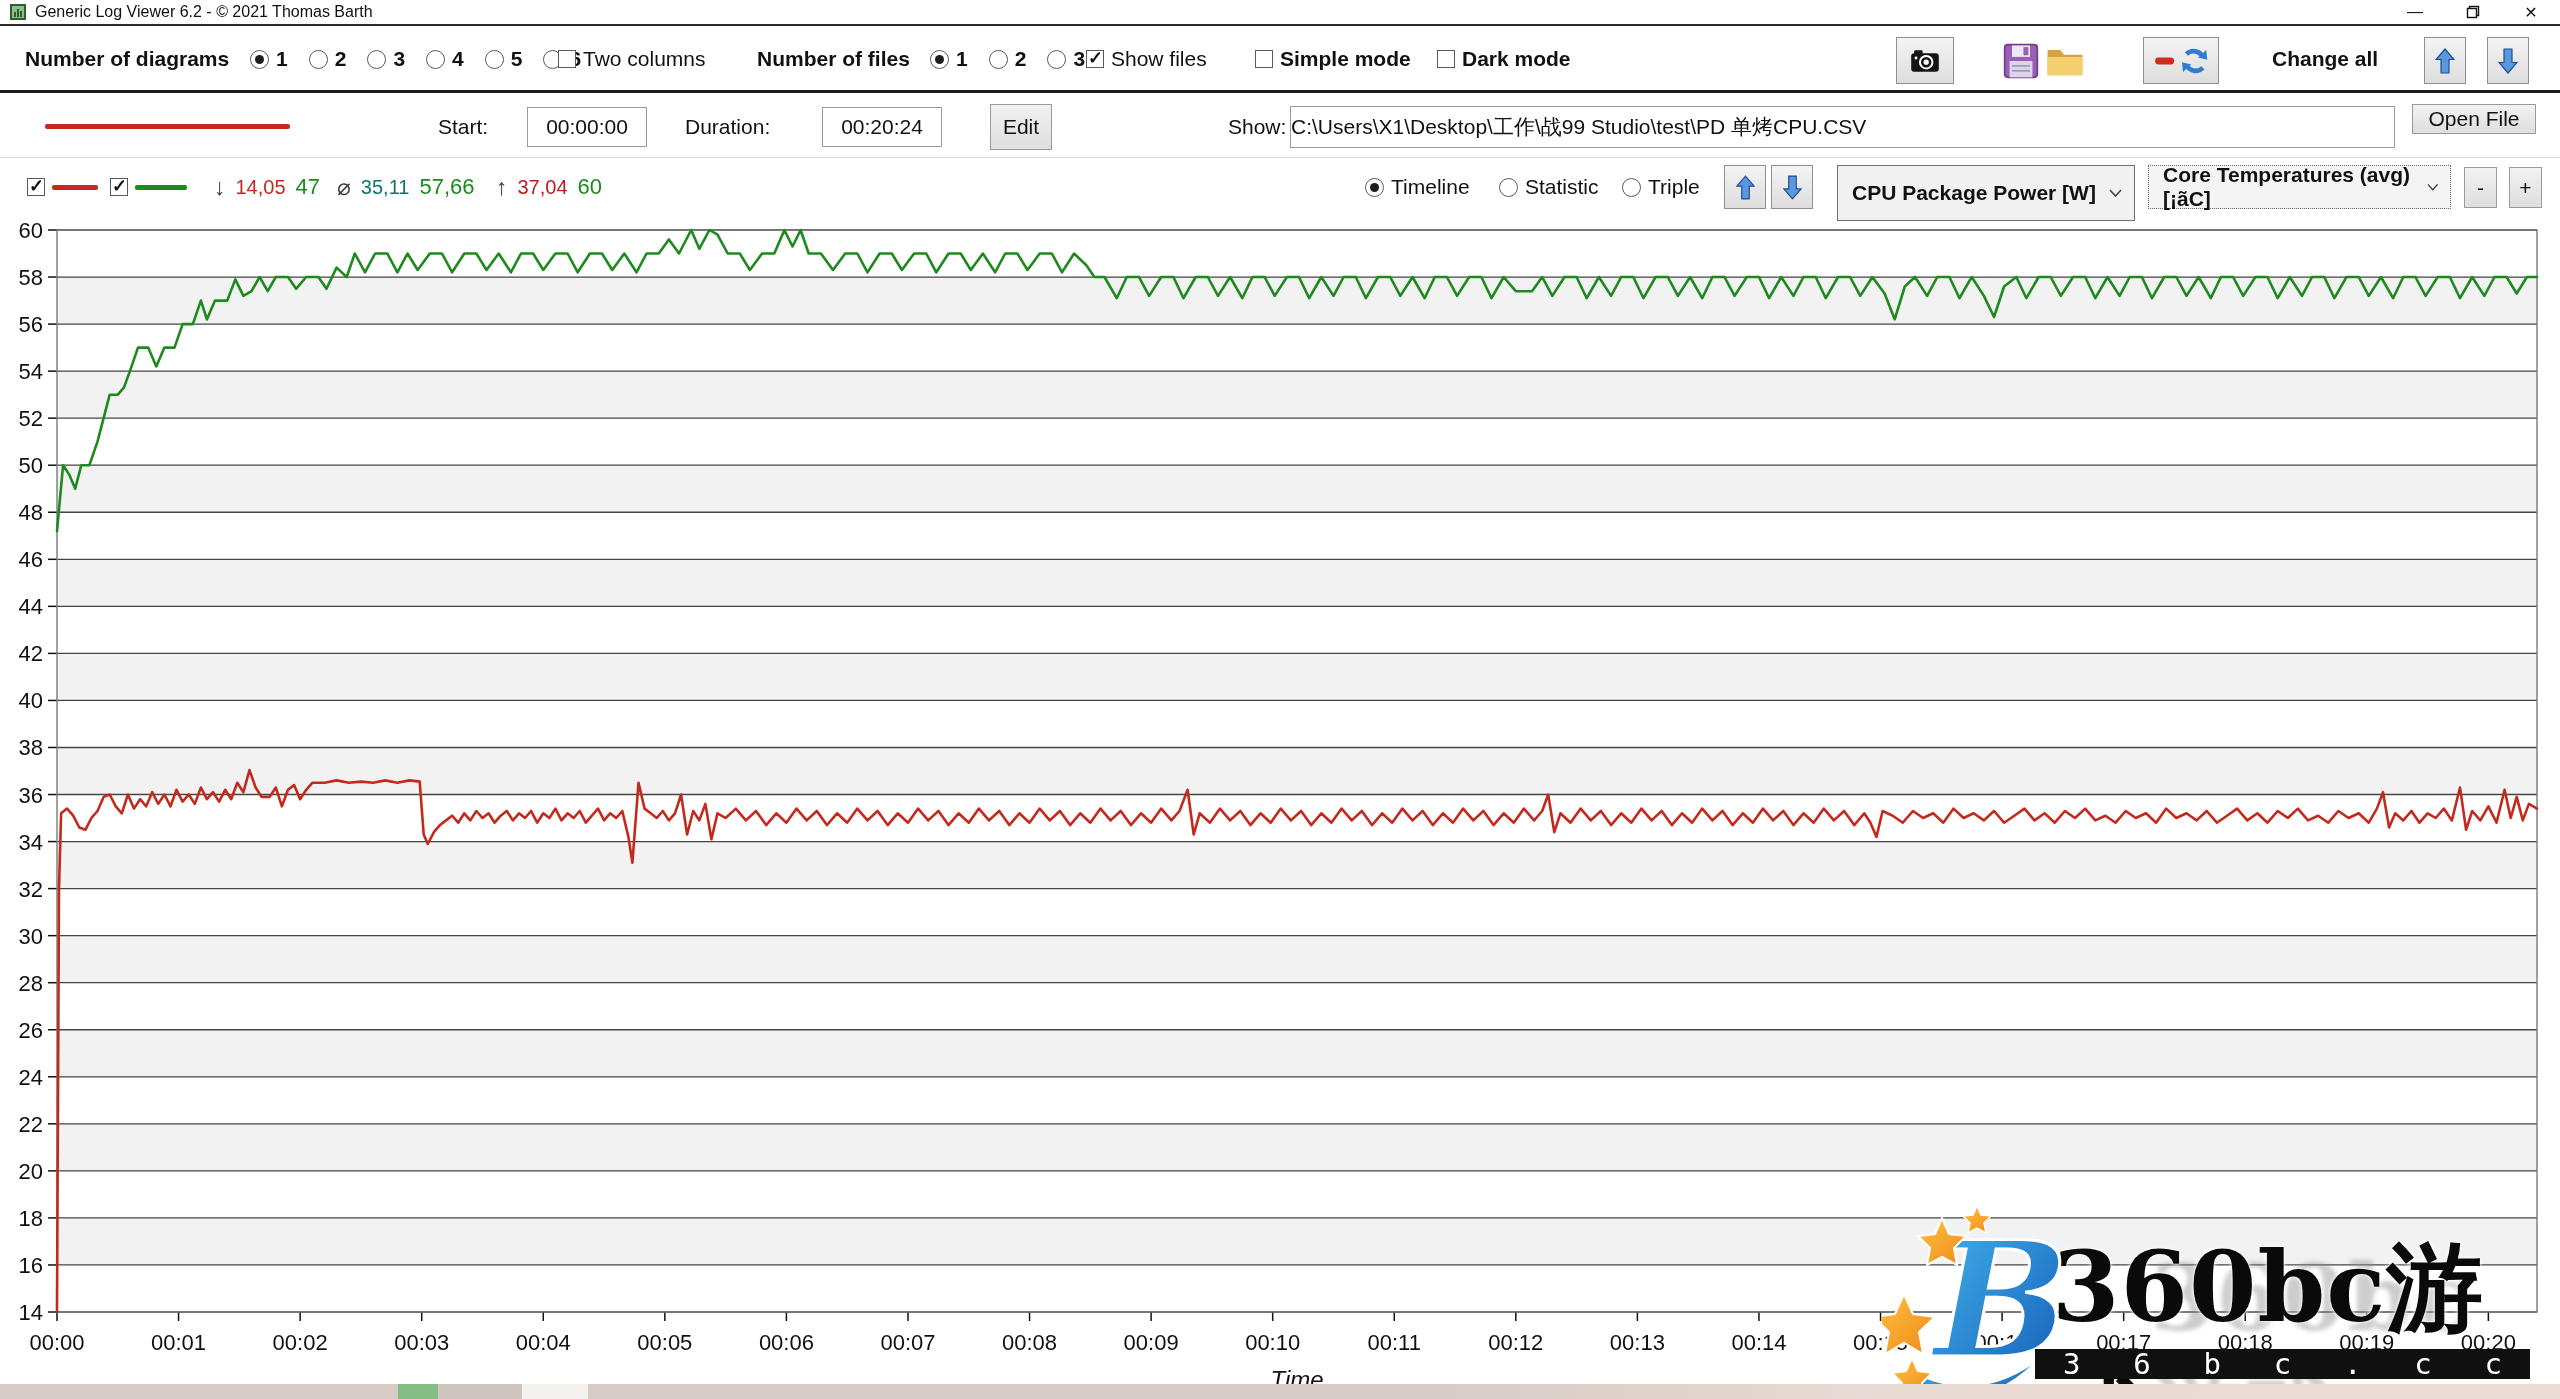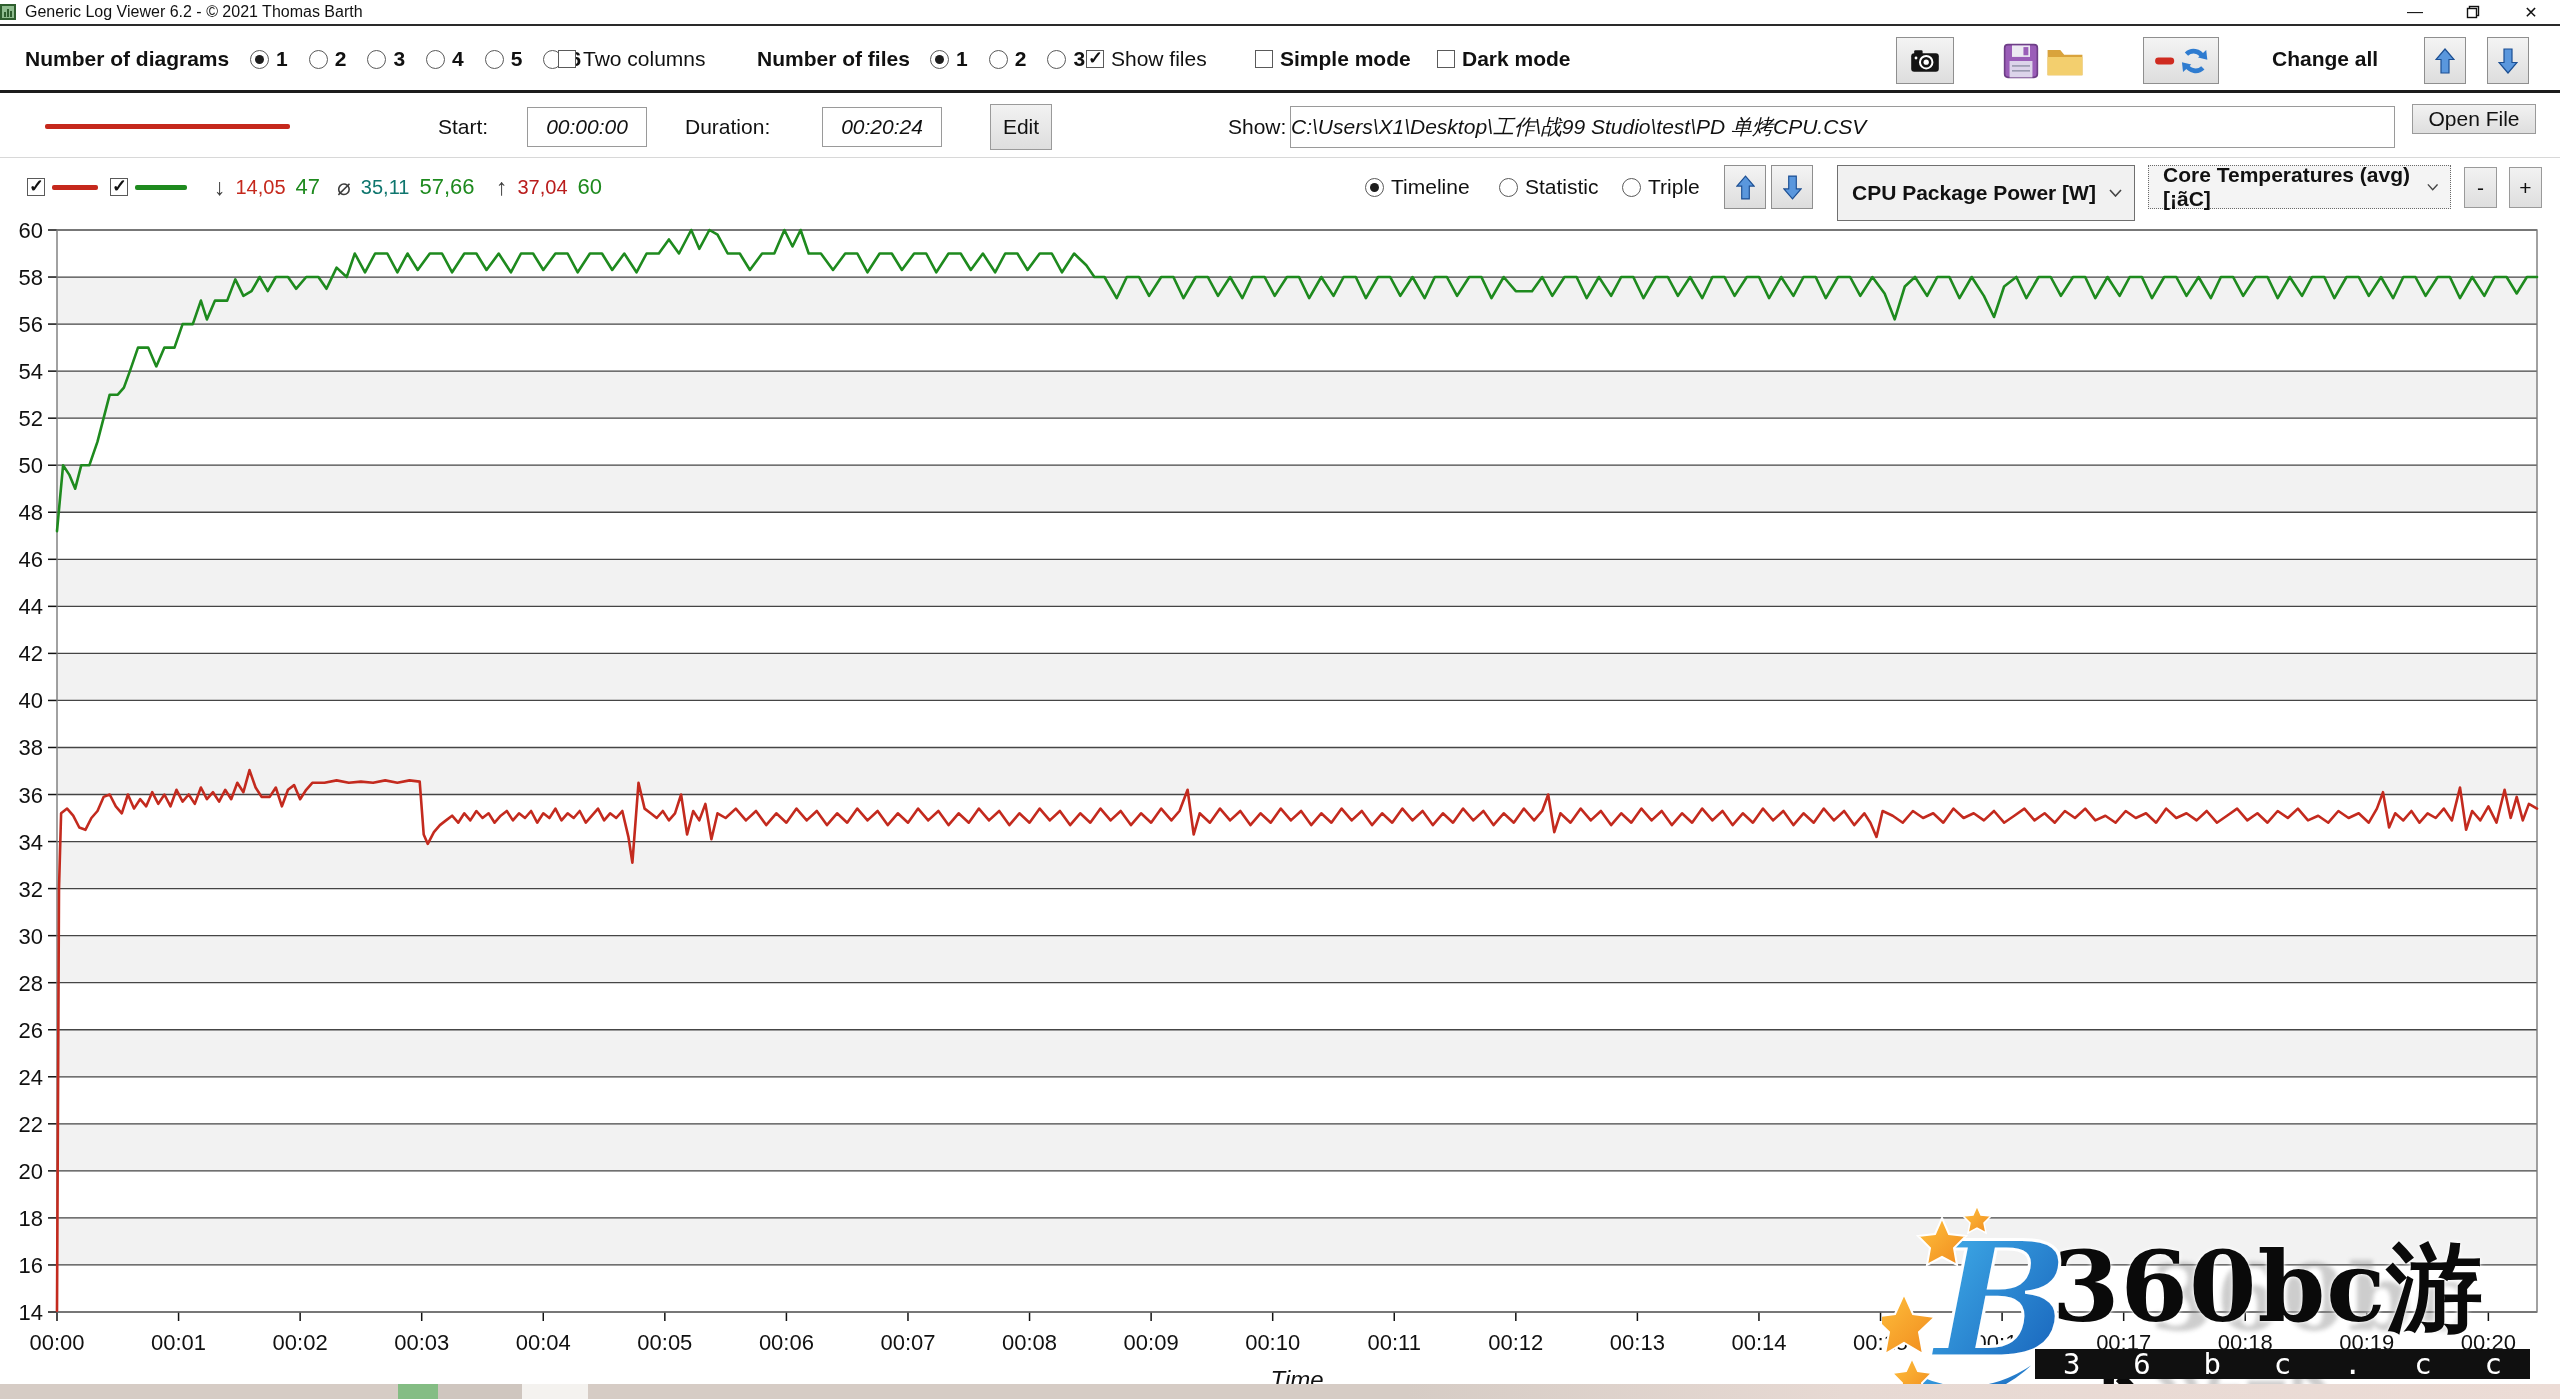--- a/index.html
+++ b/index.html
@@ -1,39 +1,39 @@
 <!DOCTYPE html>
 <html><head>
 <meta charset="utf-8">
 <style>
   html,body{margin:0;padding:0;background:#666;}
   .screen{position:relative;width:2560px;height:1399px;background:#ffffff;
     font-family:"Liberation Sans",sans-serif;color:#111;overflow:hidden;}
   
   .titlebar{position:absolute;left:0;top:0;width:2560px;height:26px;background:#fff;
-    border-bottom:2px solid #2a2a2a;display:flex;align-items:center;gap:9px;box-sizing:border-box;}
+    border-bottom:2px solid #2a2a2a;display:flex;align-items:center;gap:9px;padding-left:10px;box-sizing:border-box;}
   .titlebar .ttl{font-size:16px;}
   .winbtns{margin-left:auto;display:flex;align-items:center;gap:0;}
   .winbtn{width:58px;height:24px;display:flex;align-items:center;justify-content:center;font-size:16px;}
   
   .tb1{position:absolute;left:0;top:28px;width:2560px;height:65px;background:#fff;border-bottom:3px solid #1c1c1c;box-sizing:border-box;}
   .tb2{position:absolute;left:0;top:96px;width:2560px;height:62px;background:#fff;border-bottom:1px solid #d8d8d8;box-sizing:border-box;}
   .crow{position:absolute;left:0;top:158px;width:2560px;height:58px;background:#fff;}
   .grp{position:absolute;top:0;height:100%;display:flex;align-items:center;gap:7px;white-space:nowrap;}
   .blab{font-size:21px;font-weight:bold;}
   .nlab{font-size:21px;}
   .rd{width:17px;height:17px;border:1px solid #5a5a5a;border-radius:50%;background:#fff;display:inline-block;position:relative;flex:none;}
   .rd.sel::after{content:'';position:absolute;inset:4px;border-radius:50%;background:#1d1d1d;}
   .cbx{width:18px;height:18px;border:1px solid #5a5a5a;background:#fff;display:inline-block;position:relative;flex:none;box-sizing:border-box;}
   .cbx.on::after{content:'\2713';position:absolute;left:1px;top:-4px;font-size:18px;font-weight:bold;color:#111;}
   .num{font-size:21px;font-weight:bold;margin-right:14px;}
   .ibtn{position:absolute;top:9px;height:47px;background:linear-gradient(#f4f4f4,#dddddd);
     border:1px solid #8f8f8f;display:flex;align-items:center;justify-content:center;box-sizing:border-box;}
   .pbtn{background:linear-gradient(#f2f2f2,#dedede);border:1px solid #9a9a9a;display:flex;align-items:center;justify-content:center;box-sizing:border-box;font-size:21px;}
-  .field{background:#fff;border:1px solid #9a9a9a;display:flex;align-items:center;justify-content:center;font-size:21px;box-sizing:border-box;font-style:italic;}
+  .field{background:#fff;border:1px solid #9a9a9a;display:flex;align-items:center;justify-content:center;font-size:21px;box-sizing:border-box;}
   .combo{position:absolute;display:flex;align-items:center;justify-content:space-between;padding:0 12px 0 14px;
     background:#f1f1f1;border:1px solid #707070;font-size:21px;font-weight:bold;box-sizing:border-box;}
   .combo.focus{border:1px dotted #6a6a6a;background:#f4f4f4;}
   .stat-sym{color:#3d3d3d;font-size:23px;}
   .stat-red{font-size:20px;}
   .stat-green{font-size:22px;}
   .lnsample{height:5px;border-radius:2px;}
   
   .wm-ghost{position:absolute;left:2150px;top:1244px;font-family:"DejaVu Serif",serif;font-weight:bold;
     font-size:92px;color:#8a8a8a;opacity:.42;filter:blur(2px);z-index:5;letter-spacing:2px;}

